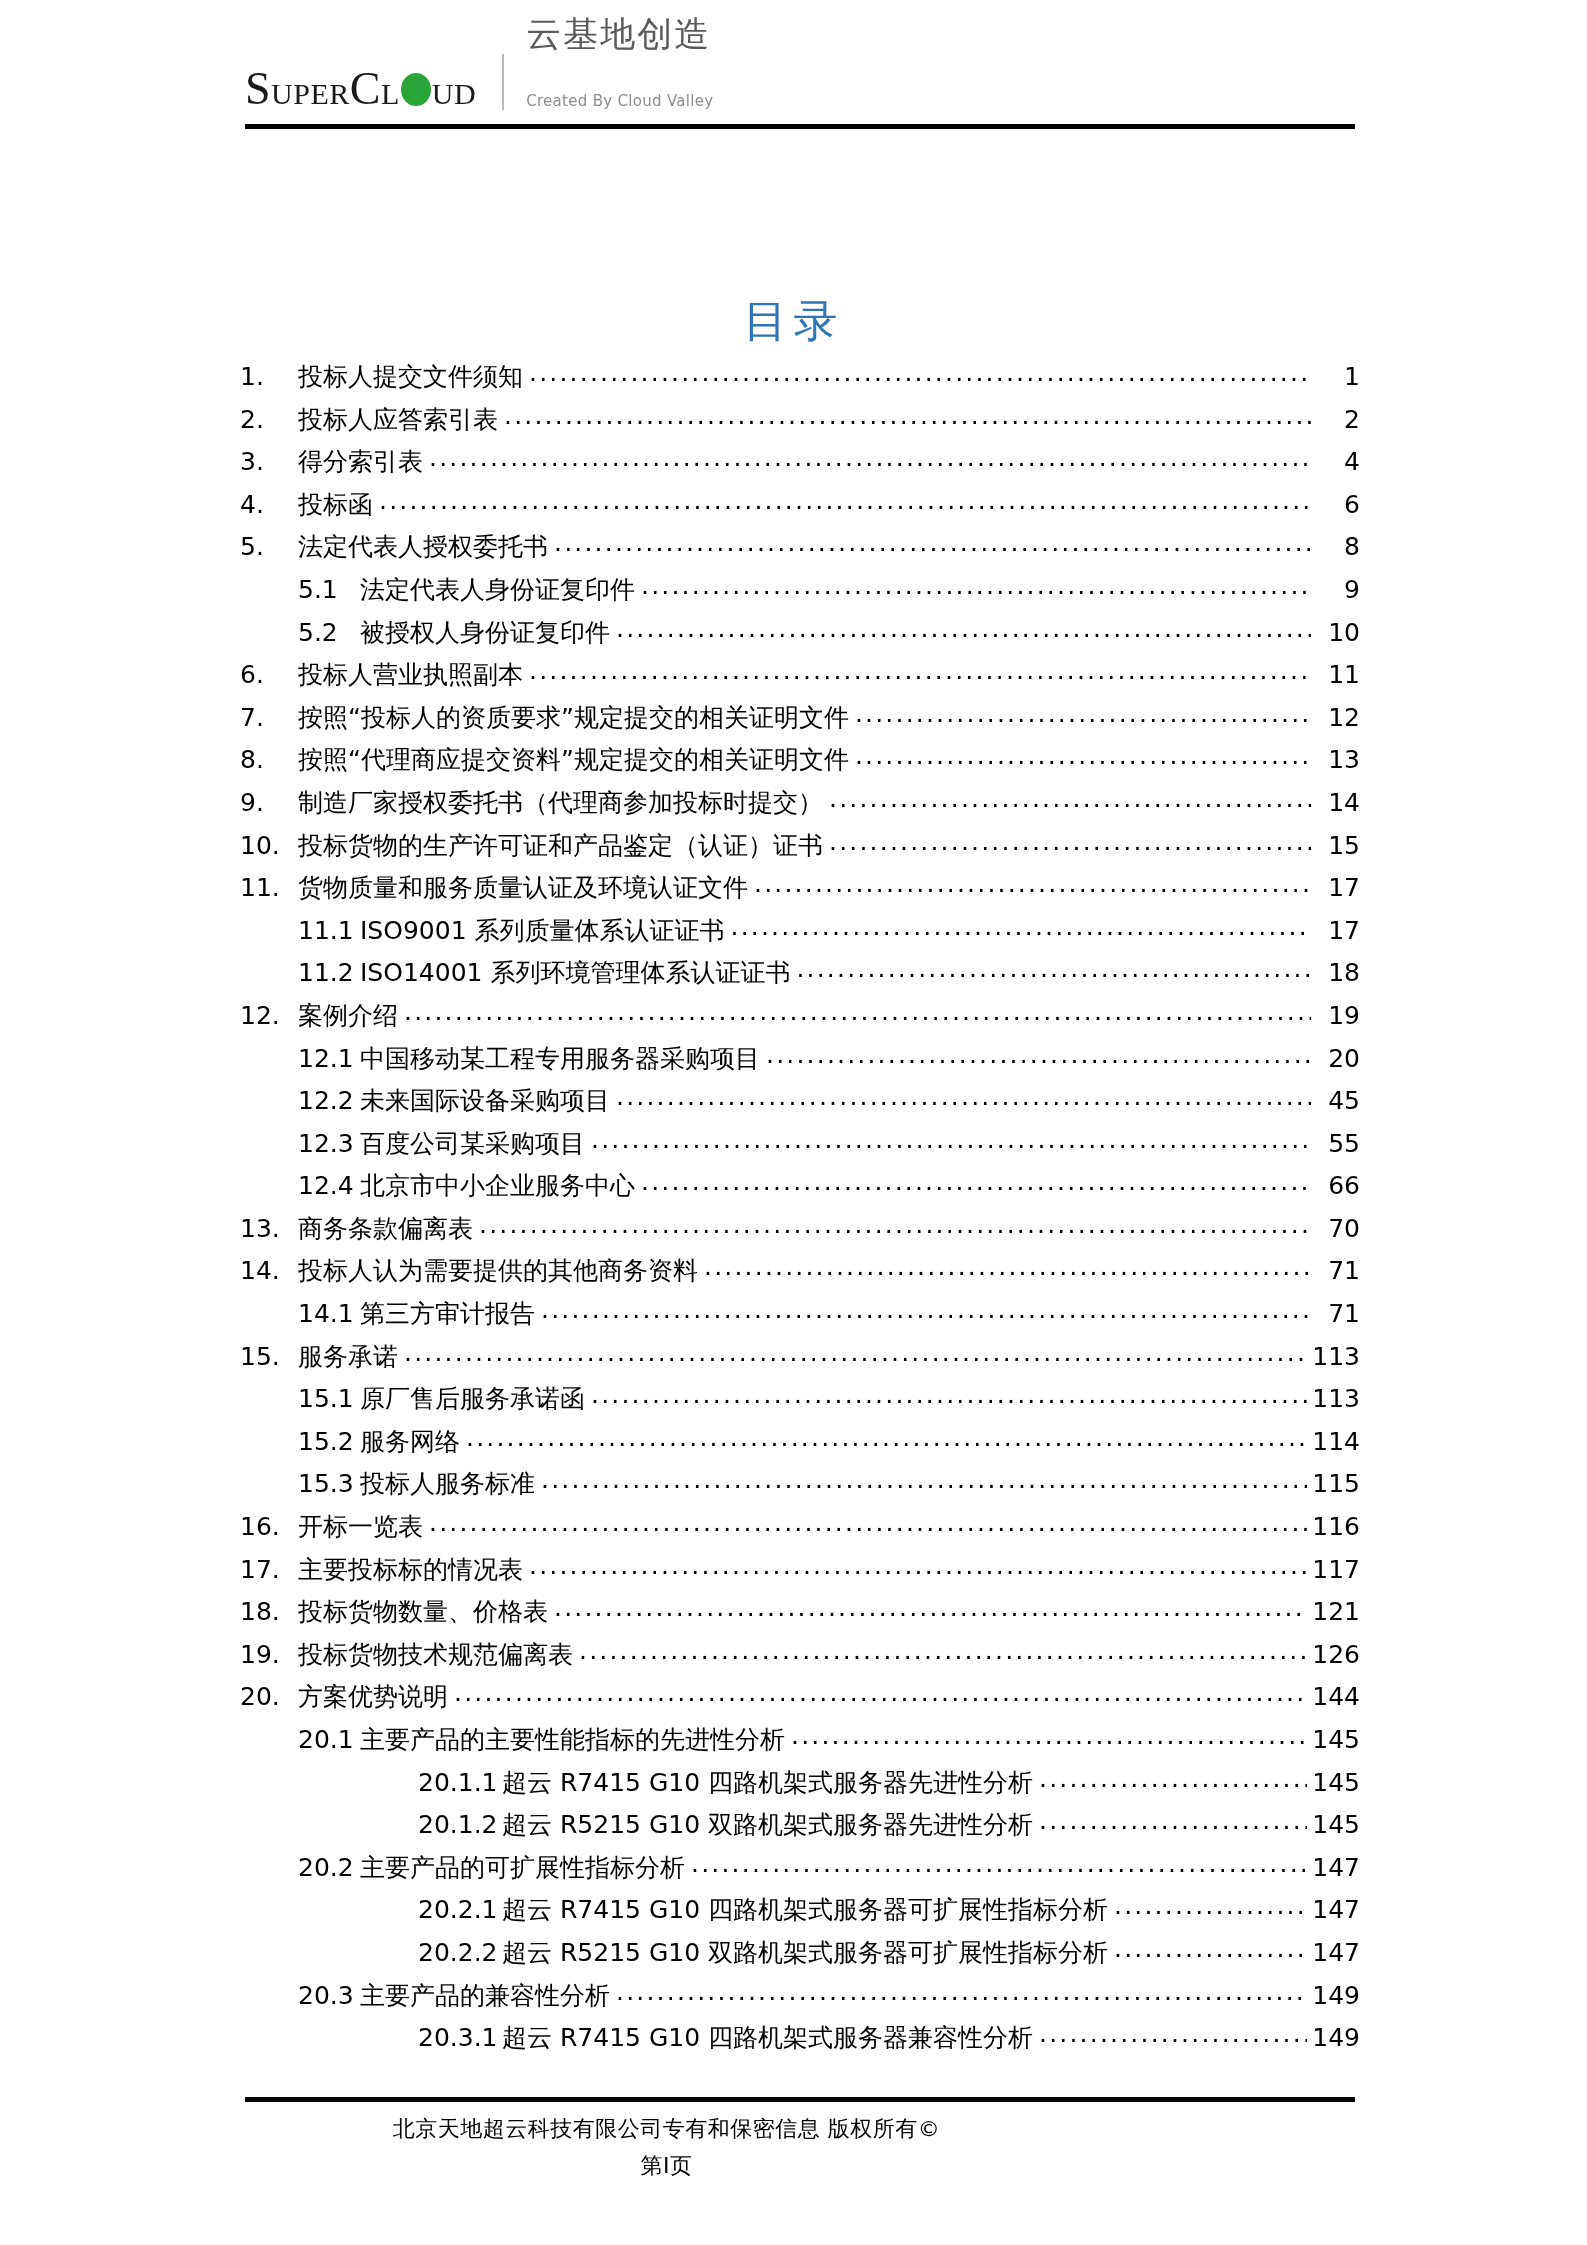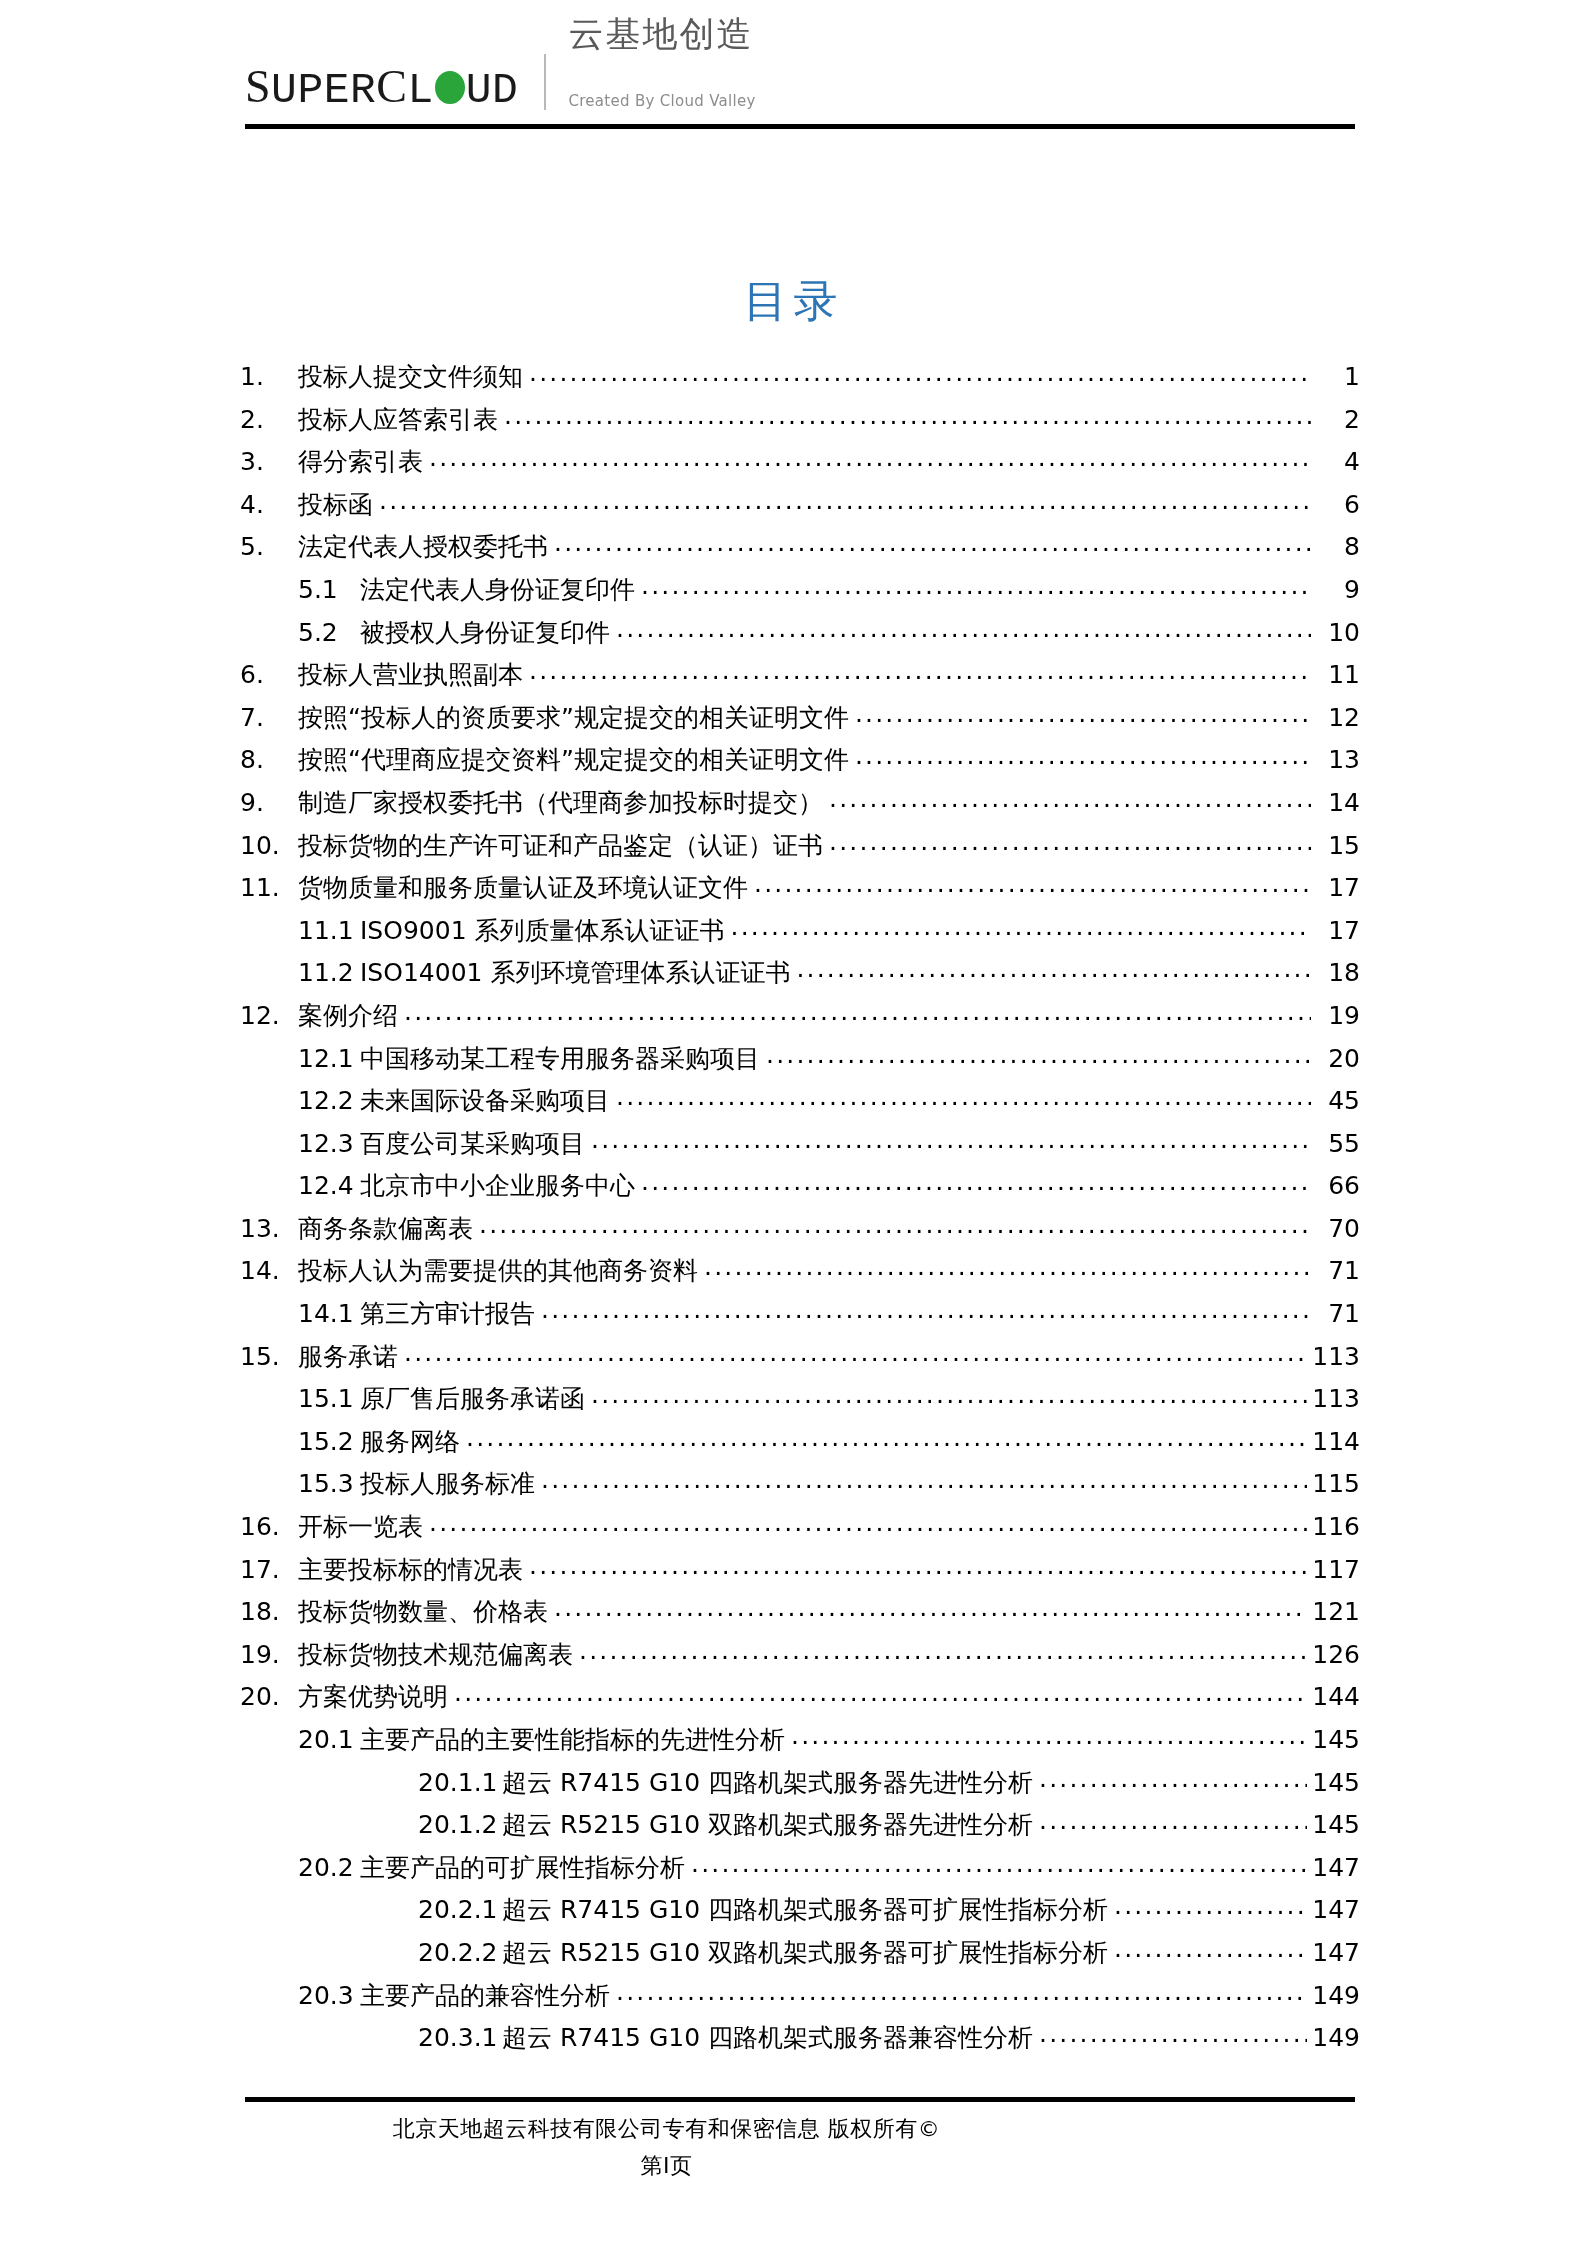--- a/index.html
+++ b/index.html
@@ -39,21 +39,21 @@
     font-family: "Liberation Serif", "DejaVu Serif", serif;
     font-size: 46px;
     letter-spacing: 0.5px;
     color: #1a1a1a;
     line-height: 1;
     display: flex;
     align-items: baseline;
     white-space: nowrap;
   }
   .logo-word .cap { font-size: 46px; }
-  .logo-word .sc  { font-size: 43px; font-family: Liberation Mono, monospace; }
+  .logo-word .sc  { font-size: 30px; }
   .logo-dot {
     display: inline-block;
     width: 30px;
     height: 33px;
     background: #2aa539;
     border-radius: 50%;
     margin: 0 1px;
     position: relative;
     top: 2px;
   }
@@ -93,21 +93,21 @@
     top: 124px;
     width: 1110px;
     height: 5px;
     background: #000000;
   }
 
   
   .doc-title {
     position: absolute;
     left: 0;
-    top: 272px;
+    top: 292px;
     width: 1587px;
     text-align: center;
     font-family: "DejaVu Sans", "Liberation Sans", sans-serif;
     font-size: 44px;
     color: #2e75b6;
     letter-spacing: 6px;
     font-weight: normal;
   }
 
   

